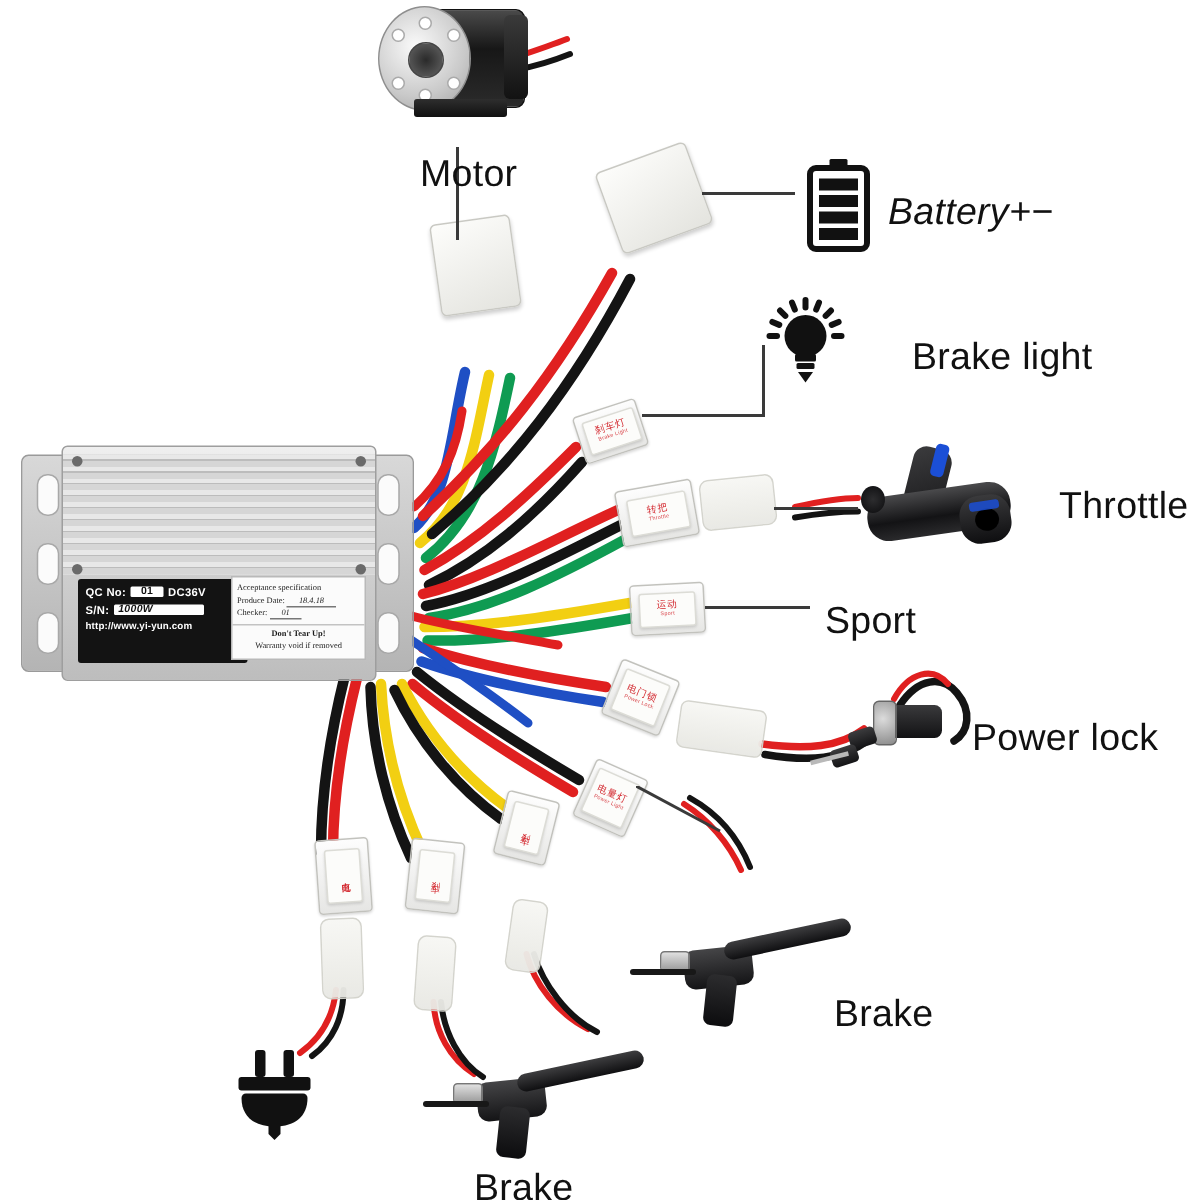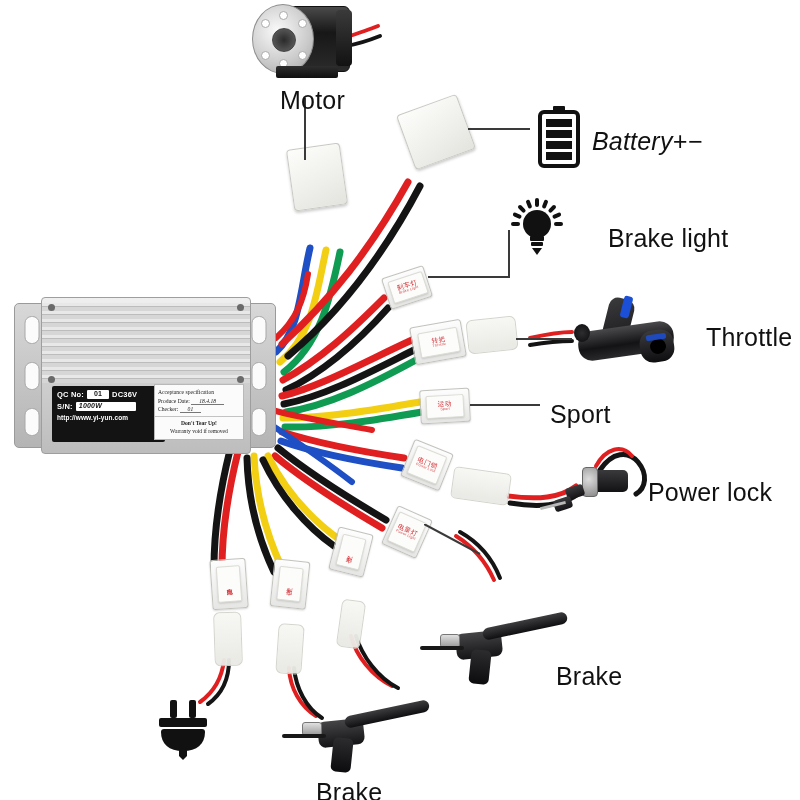--- a/index.html
+++ b/index.html
@@ -20,21 +20,21 @@
   .ctrl .hole{position:absolute;left:50%;transform:translateX(-50%);
      width:13px;height:26px;border-radius:7px;background:#fbfbfb;border:1px solid #a8a8a8;}
   .ctrl .case{position:absolute;left:27px;top:0;width:208px;height:155px;
      background:linear-gradient(180deg,#efefef,#d2d2d2 45%,#bdbdbd);
      border:1px solid #9e9e9e;border-radius:4px;overflow:hidden;}
   .fins{position:absolute;left:0;right:0;top:5px;height:80px;
      background:repeating-linear-gradient(180deg,#e8e8e8 0 3px,#bcbcbc 3px 4px,#d6d6d6 4px 8px);}
   .corner{position:absolute;width:7px;height:7px;border-radius:50%;background:#6a6a6a;}
   .blk-label{position:absolute;left:10px;top:88px;width:113px;height:56px;background:#131313;
      border-radius:2px;color:#fff;padding:4px 5px;box-sizing:border-box;}
-  .blk-label .r{font-size:7.5px;font-weight:bold;display:flex;gap:3px;margin-bottom:3px;
+  .blk-label .r{font-size:7.5px;font-weight:bold;display:flex;align-items:center;gap:3px;margin-bottom:3px;
      letter-spacing:.2px;}
   .blk-label .box{background:#fff;color:#111;padding:0 3px;min-width:16px;text-align:center;
      font-size:7px;border-radius:1px;}
   .blk-label .sn{background:#fff;color:#111;padding:0 3px;min-width:54px;font-size:7px;
      font-style:italic;border-radius:1px;}
   .blk-label .url{font-size:6.5px;font-weight:bold;letter-spacing:.1px;}
   .wht-label{position:absolute;right:6px;top:86px;width:88px;background:#fbfbfb;border:1px solid #b9b9b9;
      font-size:5.6px;color:#1b1b1b;font-family:"Liberation Serif",serif;}
   .wht-label .top{padding:3px 3px 2px;border-bottom:1px solid #c3c3c3;line-height:1.55;}
   .wht-label .bot{padding:2px 3px 3px;text-align:center;line-height:1.5;}
@@ -346,21 +346,21 @@
   <div class="leader vline" style="left:304px;top:98px;height:62px;"></div>
   <div class="leader hline" style="left:468px;top:128px;width:62px;"></div>
   <div class="leader hline" style="left:428px;top:276px;width:82px;"></div>
   <div class="leader vline" style="left:508px;top:230px;height:48px;"></div>
   <div class="leader hline" style="left:516px;top:338px;width:56px;"></div>
   <div class="leader hline" style="left:470px;top:404px;width:70px;"></div>
   <svg class="icon" style="left:424px;top:524px;" width="60" height="34" viewBox="0 0 60 34">
     <line x1="0" y1="0" x2="56" y2="30" stroke="#3a3a3a" stroke-width="2"></line>
   </svg>
 
-  <div class="lbl" style="left:280px;top:86px;">Motor</div>
+  <div class="lbl" style="left:280px;top:102px;">Motor</div>
   <div class="lbl" style="left:592px;top:127px;font-style:italic;">Battery+−</div>
   <div class="lbl" style="left:608px;top:224px;">Brake light</div>
   <div class="lbl" style="left:706px;top:323px;">Throttle</div>
   <div class="lbl" style="left:550px;top:400px;">Sport</div>
   <div class="lbl" style="left:648px;top:478px;">Power lock</div>
   <div class="lbl" style="left:556px;top:662px;">Brake</div>
   <div class="lbl" style="left:316px;top:778px;">Brake</div>
 
 </div>
 

